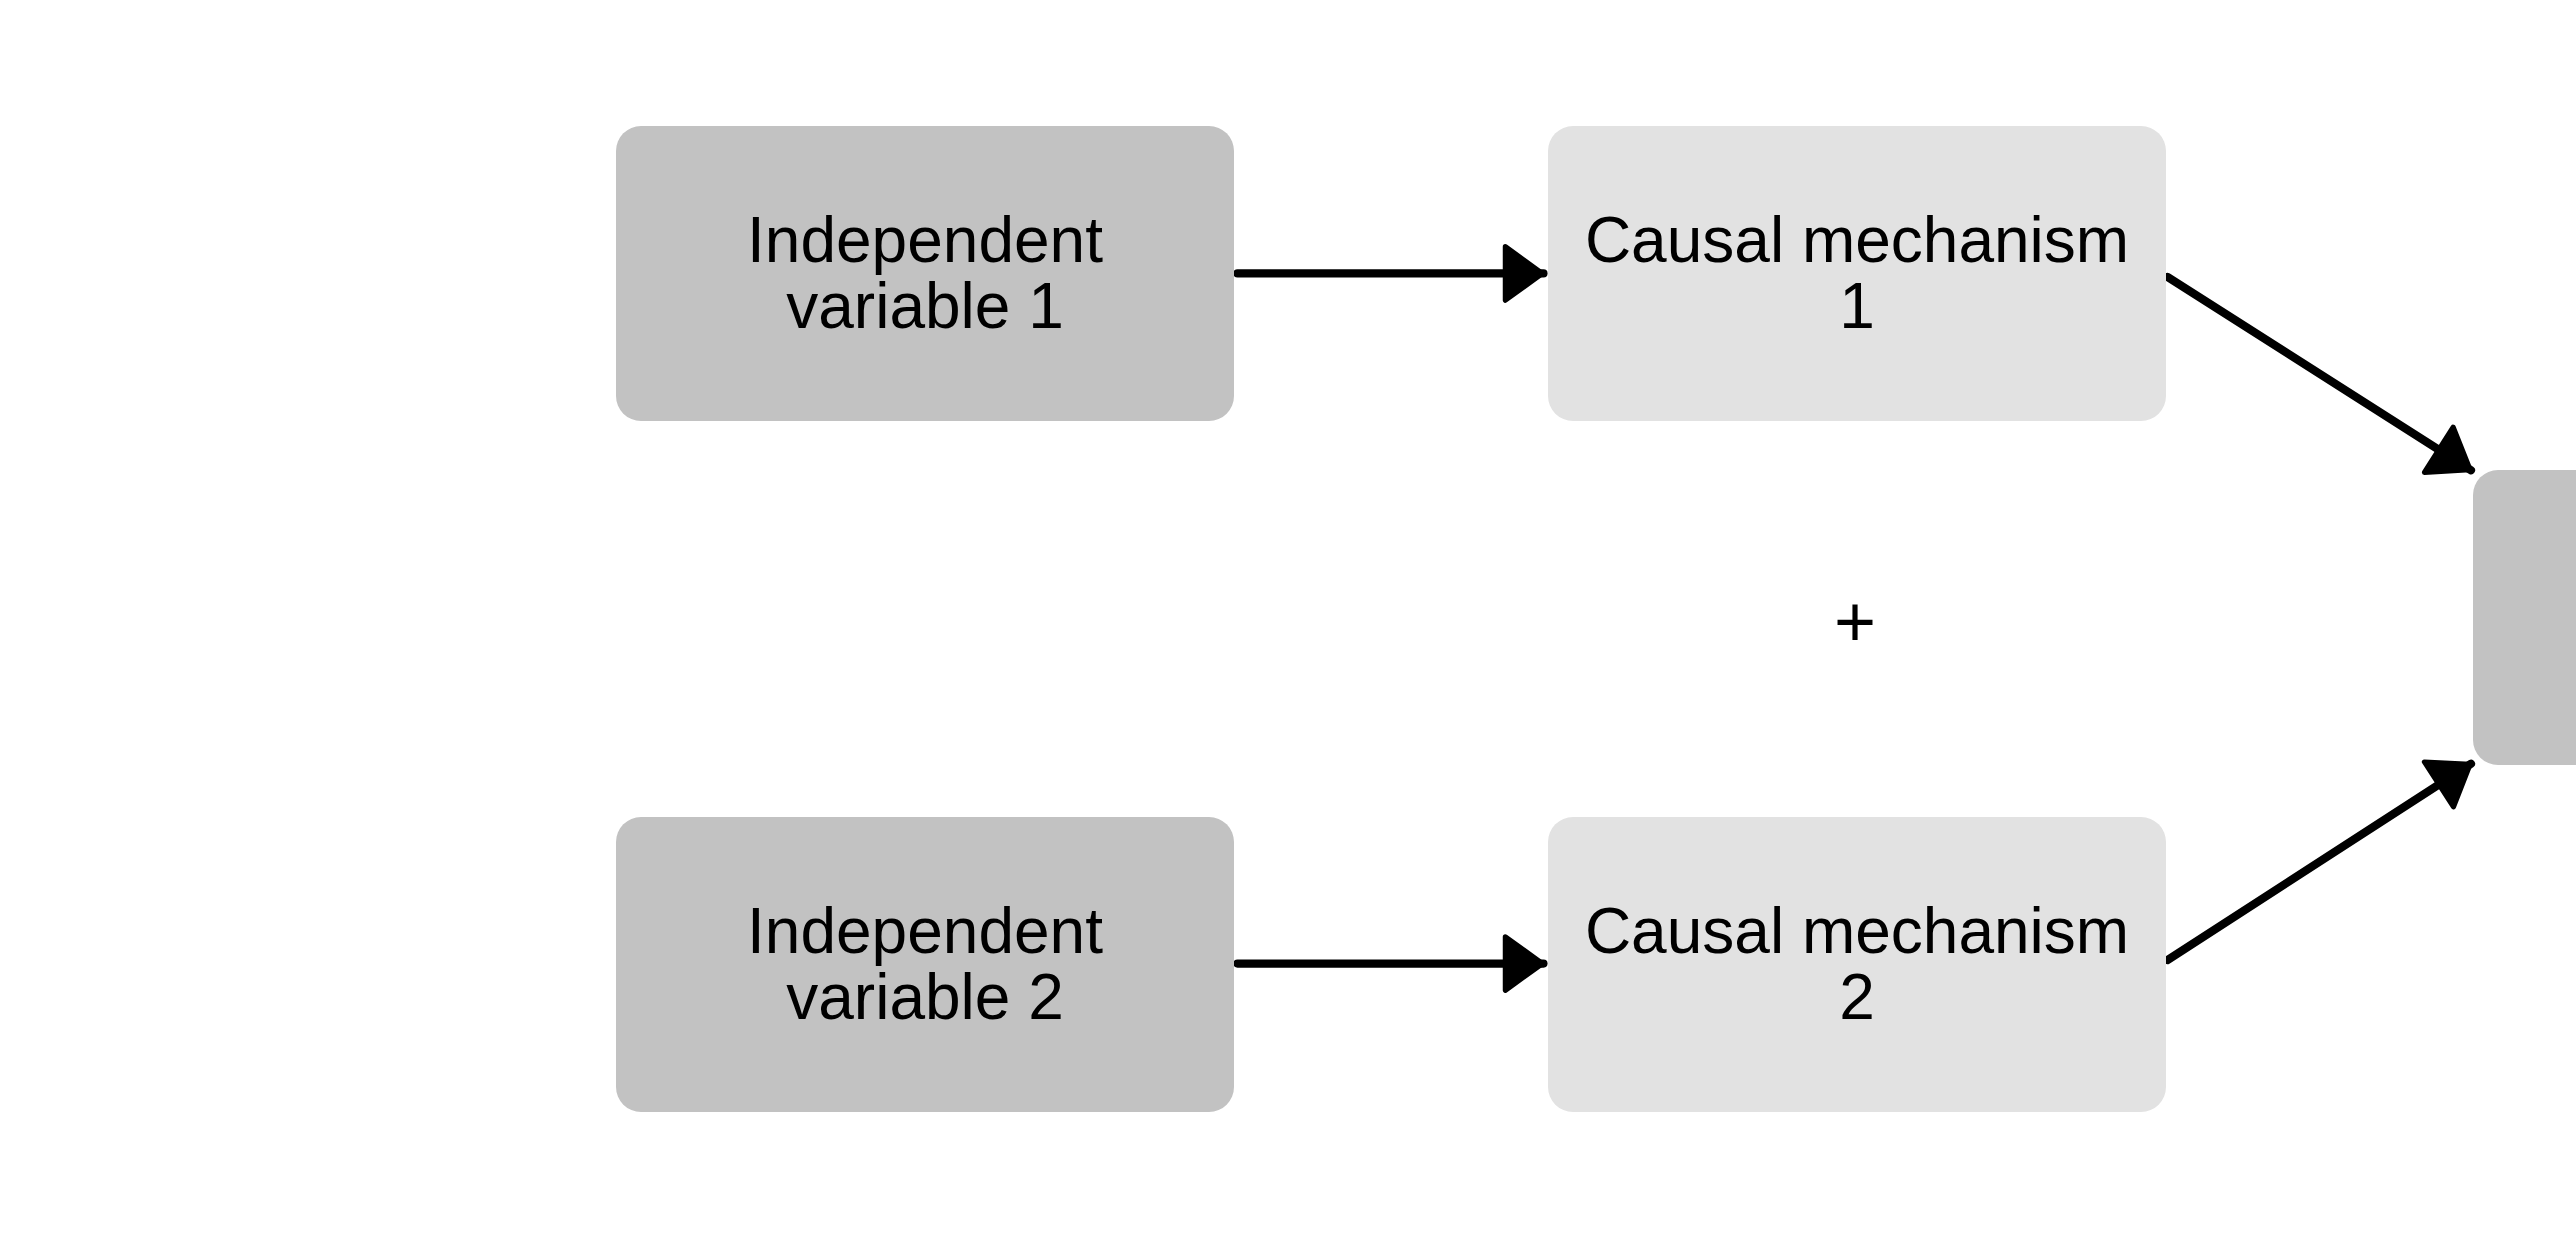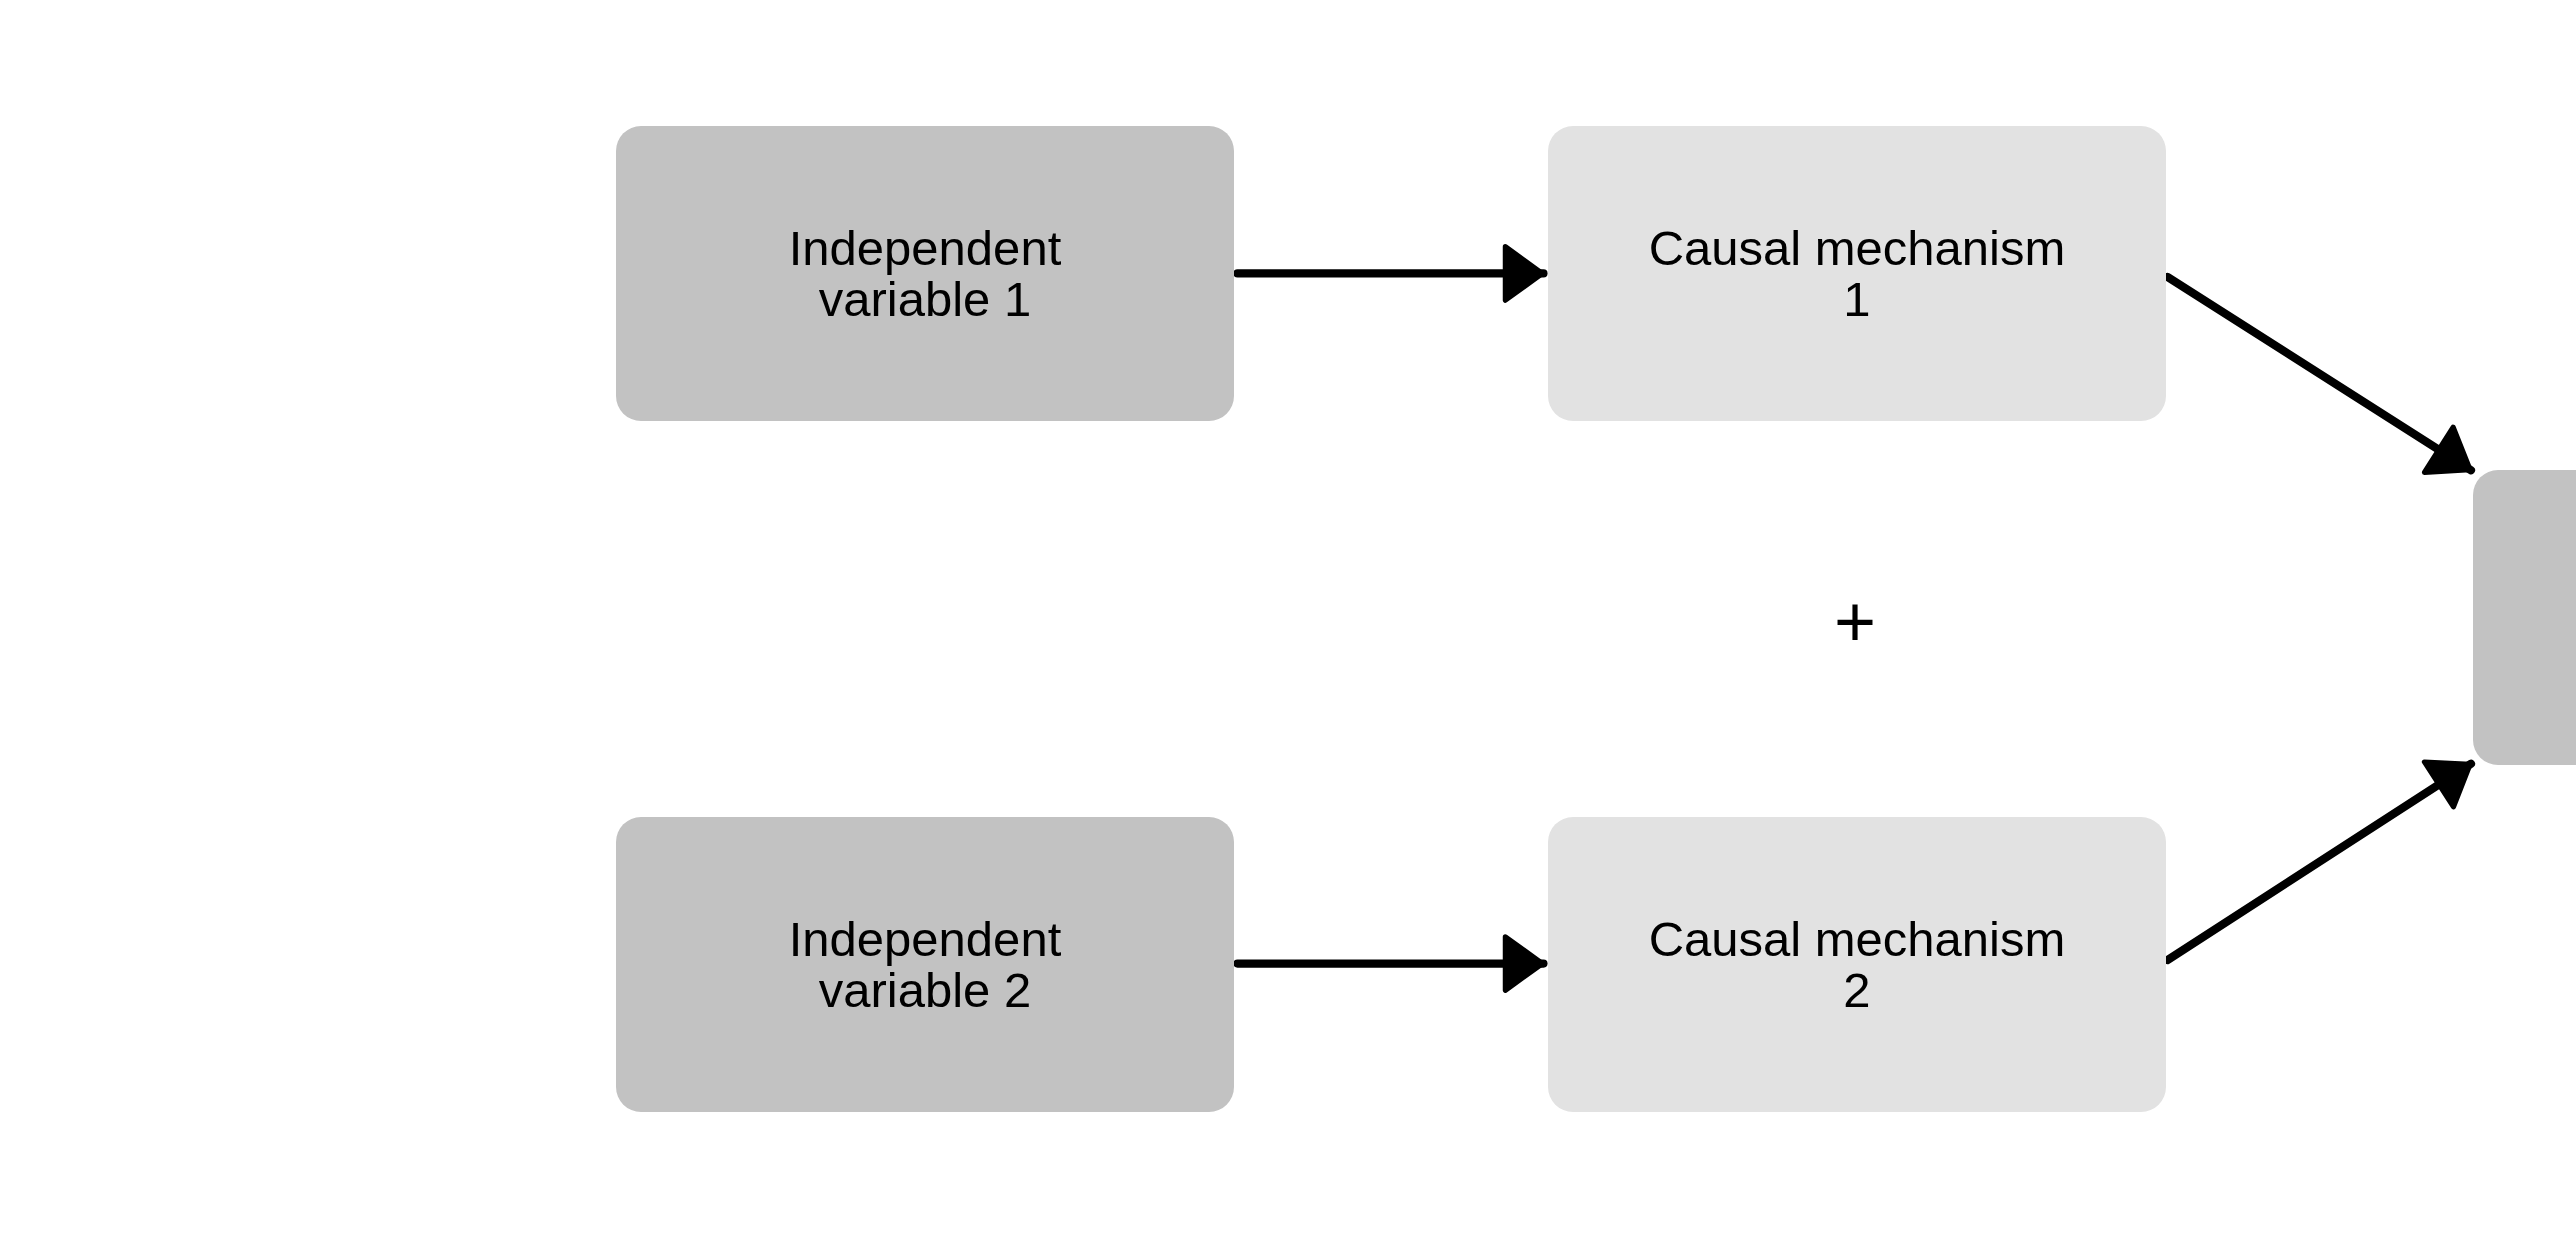--- a/index.html
+++ b/index.html
@@ -26,21 +26,21 @@
   .node {
     position: absolute;
     width: 618px;
     height: 295px;
     border-radius: 25px;
     display: flex;
     align-items: center;
     justify-content: center;
     text-align: center;
     color: var(--text, #000000);
-    font-size: 49px;
+    font-size: 64px;
     line-height: 1.03;
   }
   .node span {
     white-space: pre-line;
   }
   .node.variable { background: var(--var-fill, #c2c2c2); }
   .node.mechanism { background: var(--mech-fill, #e2e2e2); }
 
   #node-iv1 { left: 616px; top: 126px; }
   #node-cm1 { left: 1548px; top: 126px; }

